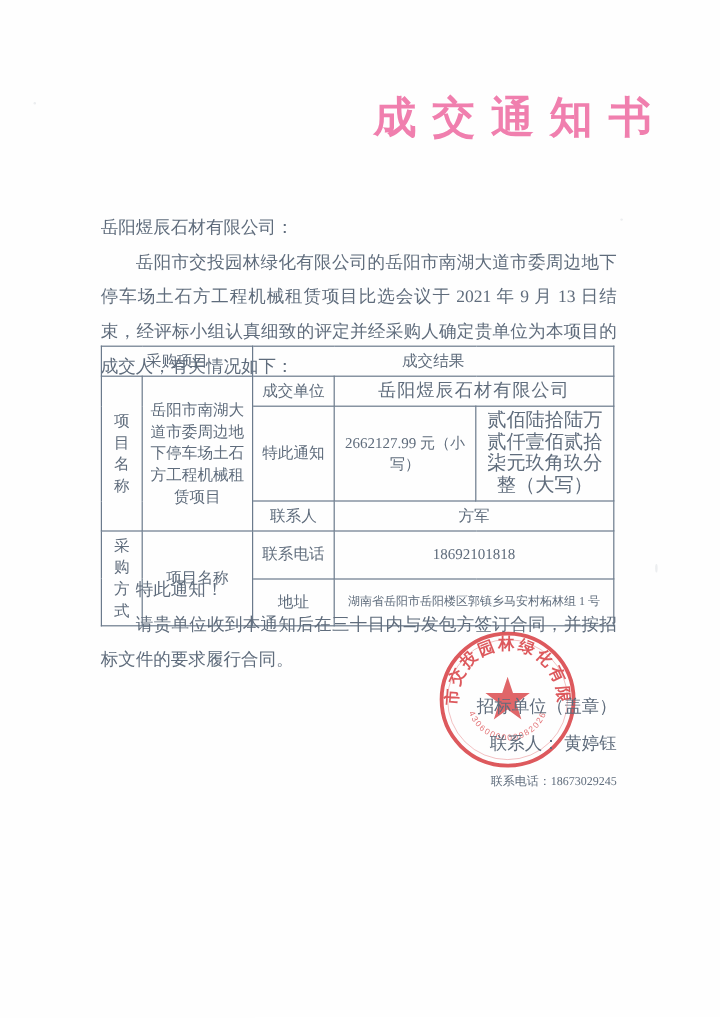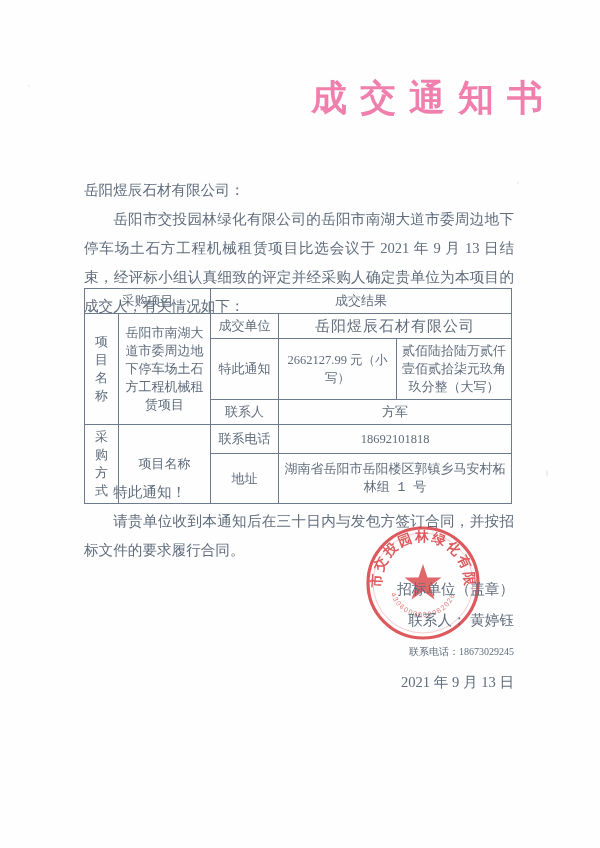--- a/index.html
+++ b/index.html
@@ -88,22 +88,22 @@
     word-break: break-all;
     padding: 2px 1px;
   }
   .proj-cell {
     font-size: 13px;
     line-height: 17.5px;
     padding: 4px 3px;
   }
   .big-val { font-size: 15px; letter-spacing: 1px; margin-top: 14px; }
   .num-val { font-size: 12.5px; }
-  .amount-cn { font-size: 13px; line-height: 18px; }
-  .addr-val { font-size: 13px; font-family: Liberation Mono, monospace; }
+  .amount-cn { font-size: 16px; line-height: 18px; }
+  .addr-val { font-size: 10px; }
 
   
   .closing {
     position: absolute;
     left: 84px;
     top: 478px;
     width: 430px;
   }
 
   
@@ -224,20 +224,19 @@
         <textPath href="#sealArcBot" startOffset="50%" text-anchor="middle">4306000000082026</textPath>
       </text>
       <polygon fill="#d6353a" opacity="0.92" points="59,40 63.5,53.5 77.5,53.5 66.2,62 70.5,75.5 59,67.2 47.5,75.5 51.8,62 40.5,53.5 54.5,53.5"></polygon>
     </svg>
   </div>
 
   <div class="sign-block">
     <div class="sign-line">招标单位（盖章）</div>
     <div class="sign-line">联系人： 黄婷钰</div>
     <div class="sign-line phone">联系电话：18673029245</div>
-    <div class="sign-line date">2021 年 9 月 13 日</div>
   </div>
 
 
   <span class="speckle" style="left:28px;top:85px;width:2px;height:2px;"></span>
   <span class="speckle" style="left:546px;top:470px;width:2px;height:7px;"></span>
   <span class="speckle" style="left:517px;top:182px;width:2px;height:2px;"></span>
 </div>
 
 </body></html>

